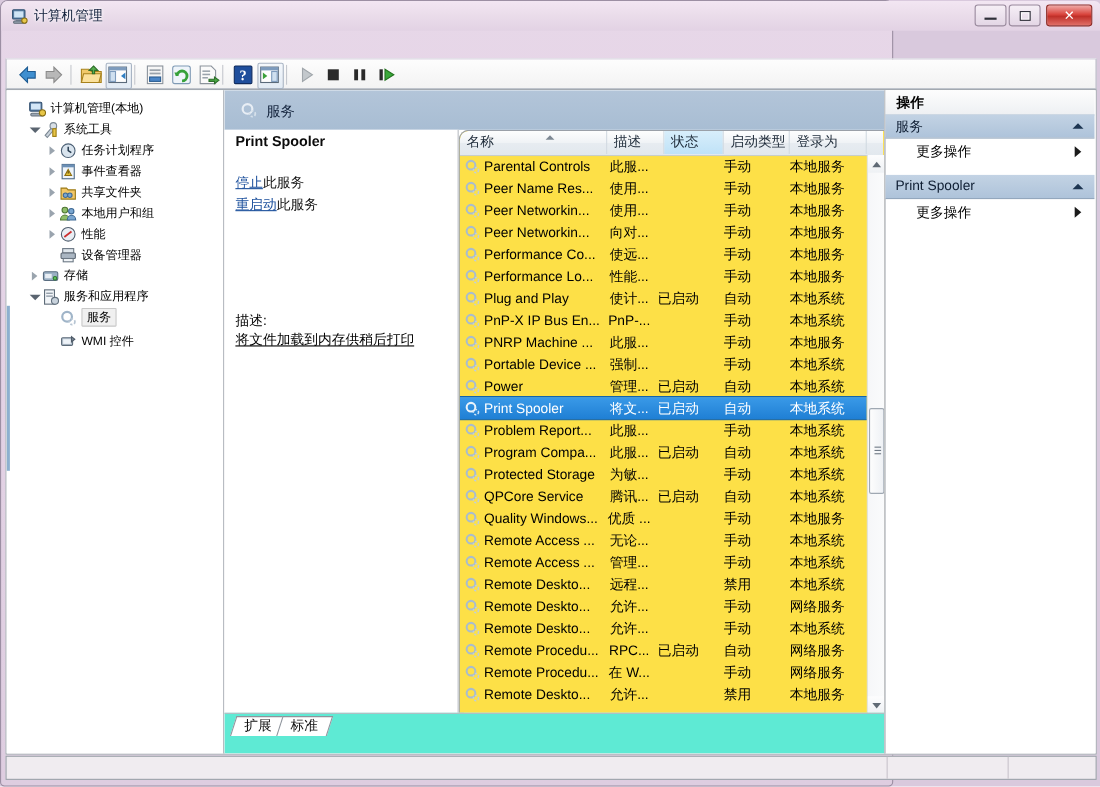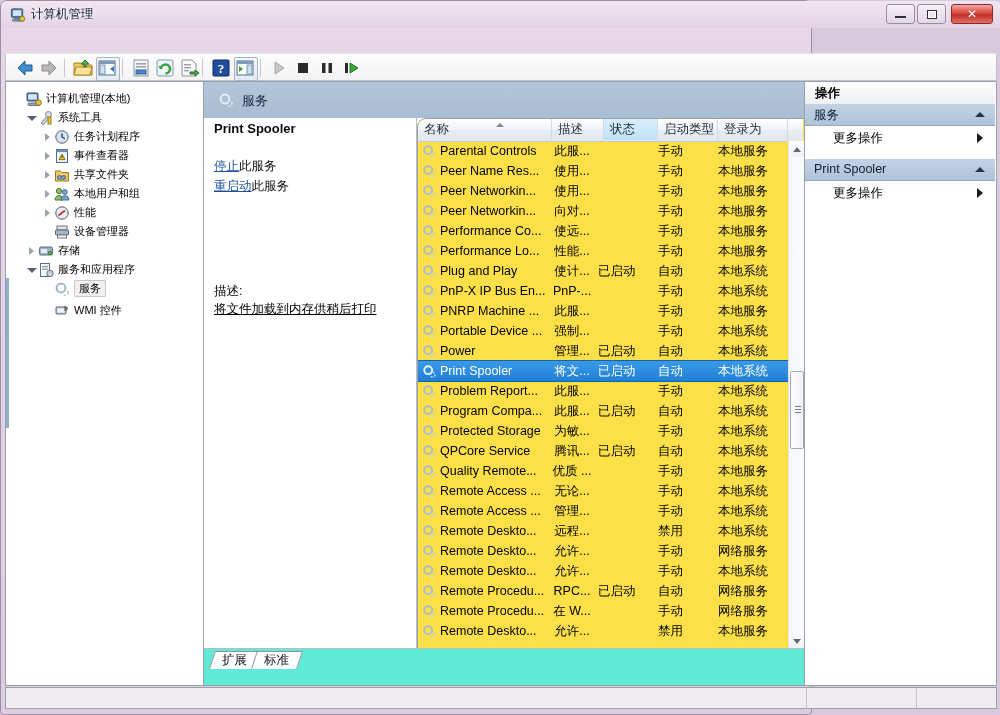--- a/index.html
+++ b/index.html
@@ -635,21 +635,21 @@
               <div class="cell c-desc">腾讯...</div>
               <div class="cell c-state">已启动</div>
               <div class="cell c-start">自动</div>
               <div class="cell c-logon">本地系统</div>
             </div>
             <div class="row" style="top: 320px;">
               <svg viewBox="0 0 16 16" class="cell c-icon">
                 <circle cx="6.6" cy="6.6" r="4.2" fill="none" stroke="#a9bccd" stroke-width="2"></circle>
                 <circle cx="11.4" cy="11.4" r="2.5" fill="none" stroke="#c0cedb" stroke-width="1.5" stroke-dasharray="2 1.5"></circle>
               </svg>
-              <div class="cell c-name">Quality Remote...</div>
+              <div class="cell c-name">Quality Windows...</div>
               <div class="cell c-desc">优质 ...</div>
               <div class="cell c-state"></div>
               <div class="cell c-start">手动</div>
               <div class="cell c-logon">本地服务</div>
             </div>
             <div class="row" style="top: 340px;">
               <svg viewBox="0 0 16 16" class="cell c-icon">
                 <circle cx="6.6" cy="6.6" r="4.2" fill="none" stroke="#a9bccd" stroke-width="2"></circle>
                 <circle cx="11.4" cy="11.4" r="2.5" fill="none" stroke="#c0cedb" stroke-width="1.5" stroke-dasharray="2 1.5"></circle>
               </svg>

